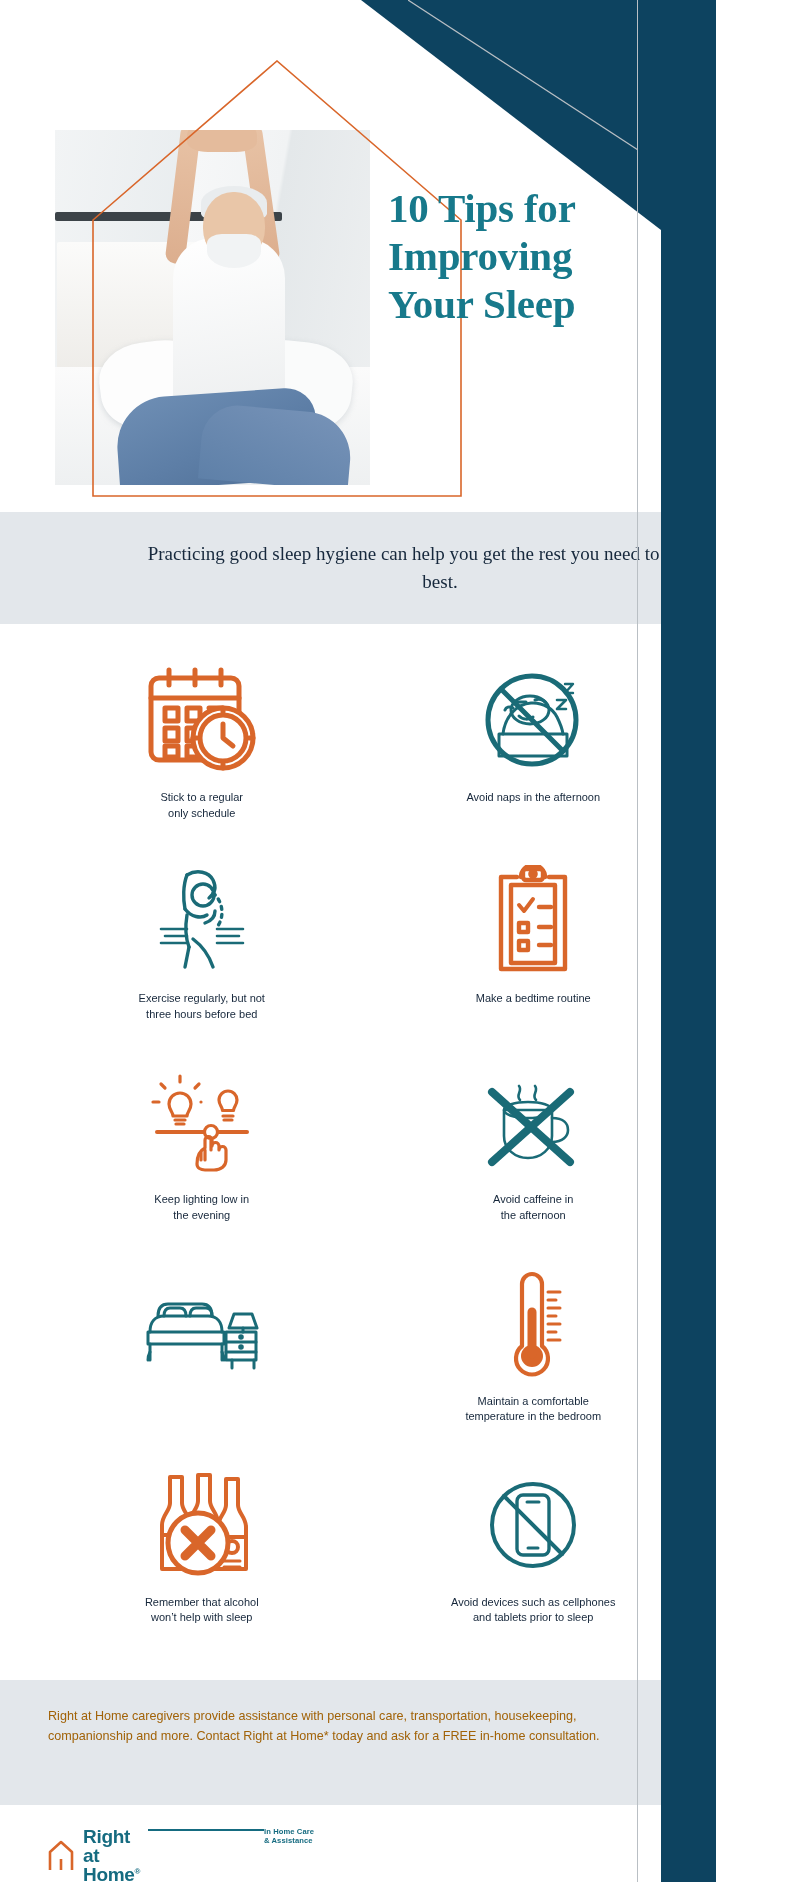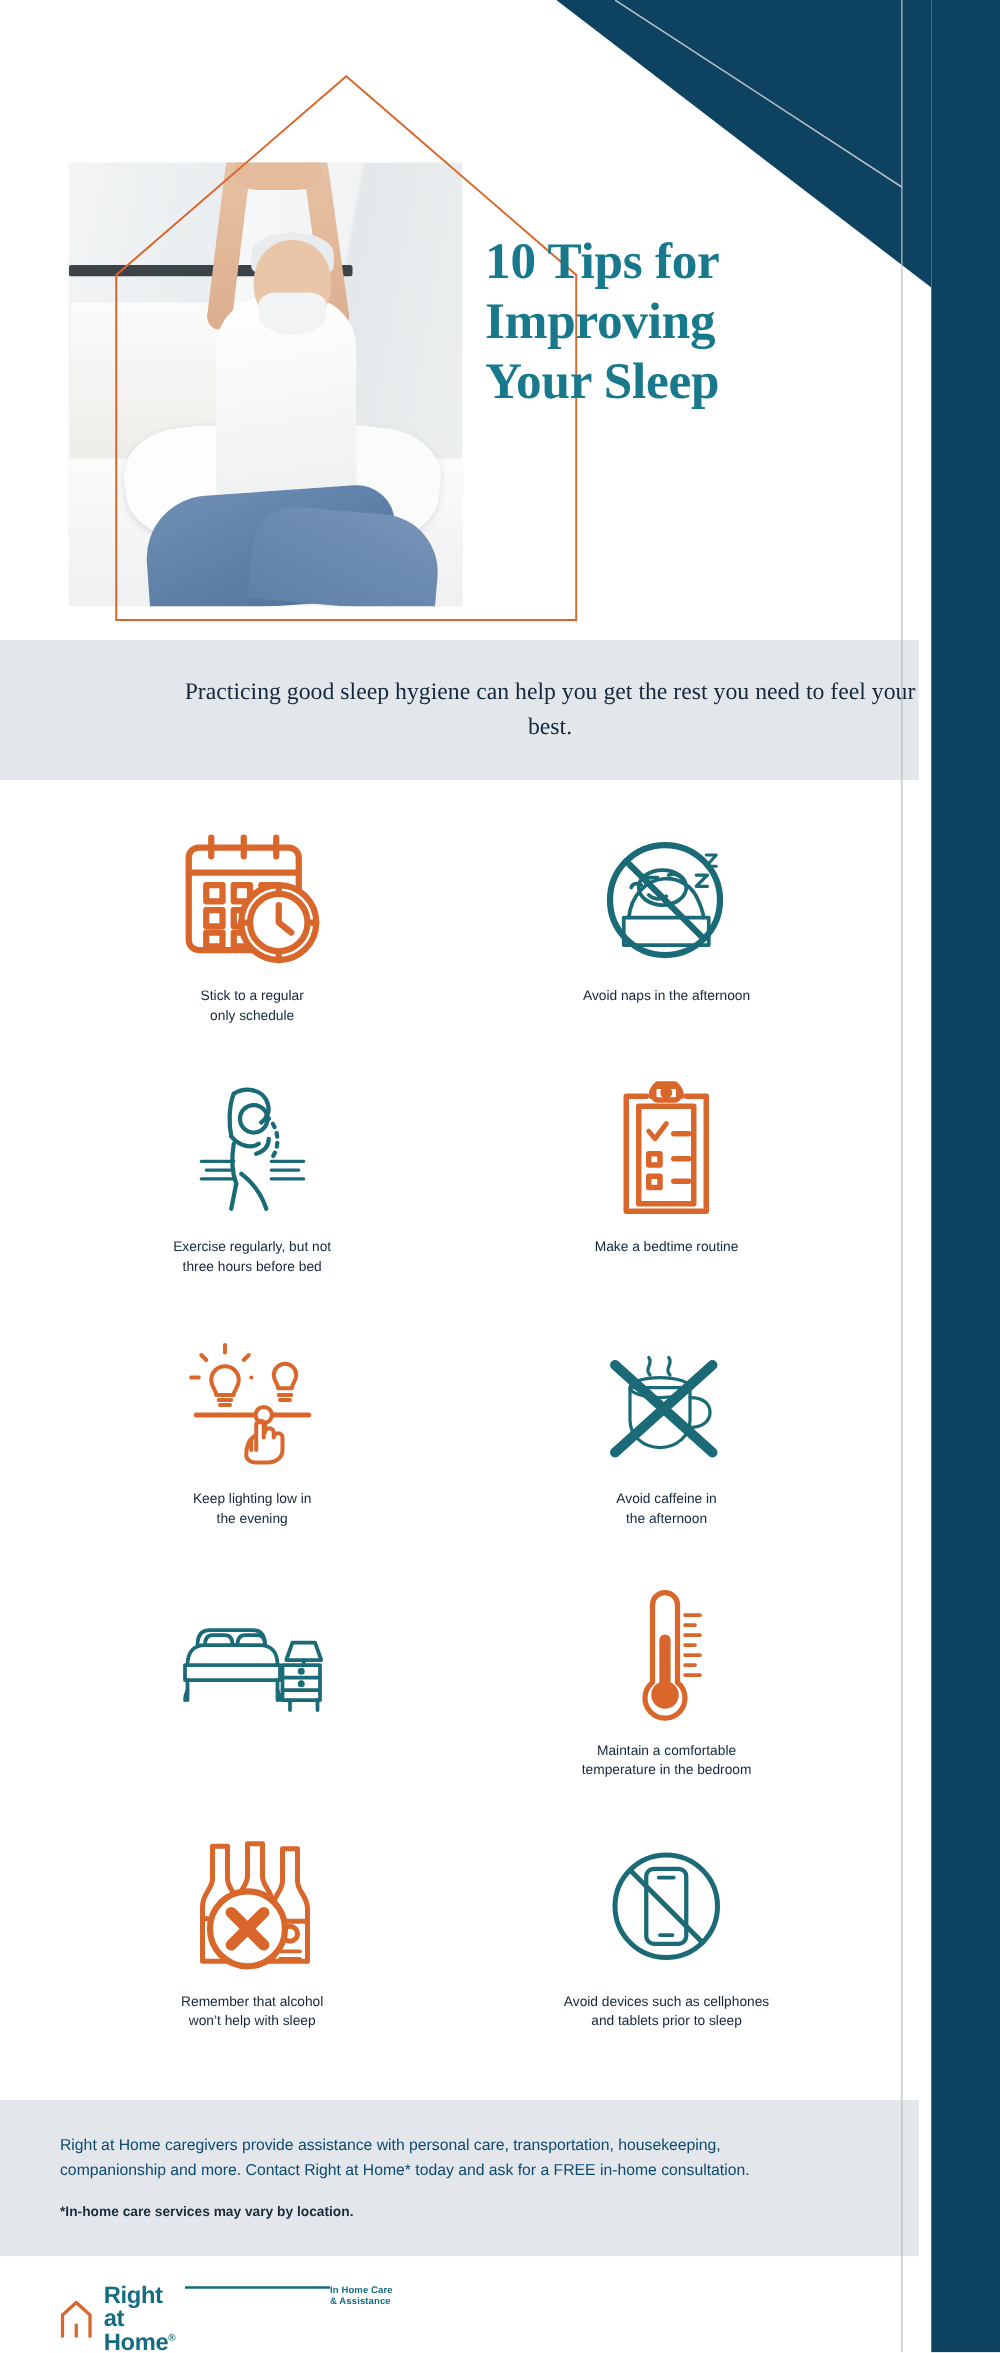--- a/index.html
+++ b/index.html
@@ -2,21 +2,21 @@
 <html><head>
 <meta charset="utf-8">
 <style>
   * { box-sizing: border-box; margin: 0; padding: 0; }
   body {
     width: 800px; height: 1882px;
     background: #ffffff;
     font-family: "Liberation Sans", sans-serif;
     position: relative; overflow: hidden;
   }
-  .page { position: relative; width: 800px; height: 1882px; background:#fff; overflow:hidden; }
+  .page { position: relative; width: 716px; height: 1882px; background:#fff; overflow:hidden; }
 
   
   .navy-band {
     position:absolute; top:0; right:0; width:55px; height:1882px;
     background:#0d4360; z-index:3;
   }
   .navy-corner {
     position:absolute; top:0; right:55px; width:300px; height:230px;
     background:#0d4360; z-index:2;
     clip-path: polygon(100% 0, 100% 100%, 0 0);
@@ -110,21 +110,21 @@
   .tip-label {
     margin-top:14px; text-align:center; font-size:11px; line-height:1.42;
     color:#15263a; font-family:"Liberation Sans", sans-serif;
   }
 
   
   .footer-band {
     position:absolute; left:0; top:1680px; width:735px; height:125px; background:#e3e7eb;
     padding:26px 48px 0;
   }
-  .footer-band p.main { font-size:12.6px; line-height:1.62; color:#0c4a6e; max-width:585px; }
+  .footer-band p.main { font-size:12.6px; line-height:1.62; color:#a16207; max-width:585px; }
   .footer-band p.note { font-size:11px; font-weight:bold; color:#1b2c3e; margin-top:17px; }
 
   .logo-area { position:absolute; left:48px; top:1827px; display:flex; align-items:center; gap:9px; }
   .logo-mark svg { display:block; }
   .logo-text { display:flex; flex-direction:row; }
   .logo-name { font-size:19px; font-weight:bold; color:#156b80; letter-spacing:-.3px; line-height:1; }
   .logo-name sup { font-size:8px; vertical-align:super; }
   .logo-rule { height:2px; background:#156b80; margin:2px 0 2px; width:100%; }
   .logo-tag { font-size:7.6px; font-weight:bold; color:#156b80; letter-spacing:.1px; }
 </style>
@@ -382,21 +382,20 @@
       <div class="tip-label">
         <span>Avoid devices such as cellphones</span><br>
         <span>and tablets prior to sleep</span>
       </div>
     </div>
 
   </div>
 
   <div class="footer-band">
     <p class="main">Right at Home caregivers provide assistance with personal care, transportation, housekeeping, companionship and more. Contact Right at Home* today and ask for a FREE in-home consultation.</p>
-    <p class="note">*In-home care services may vary by location.</p>
   </div>
 
   <div class="logo-area">
     <div class="logo-mark">
       <svg width="26" height="32" viewBox="0 0 26 32" fill="none" stroke="#d9662a" stroke-width="2.6" stroke-linejoin="round">
         <path d="M2 30 V12 L13 2 L24 12 V30"></path>
         <path d="M13 30 V19"></path>
       </svg>
     </div>
     <div class="logo-text">

